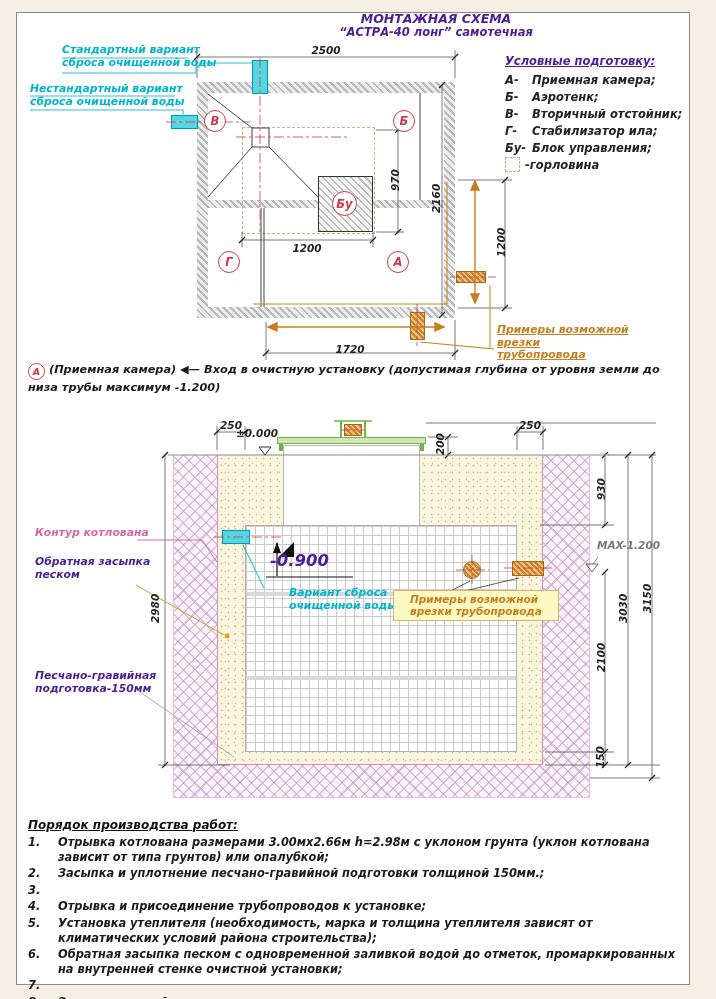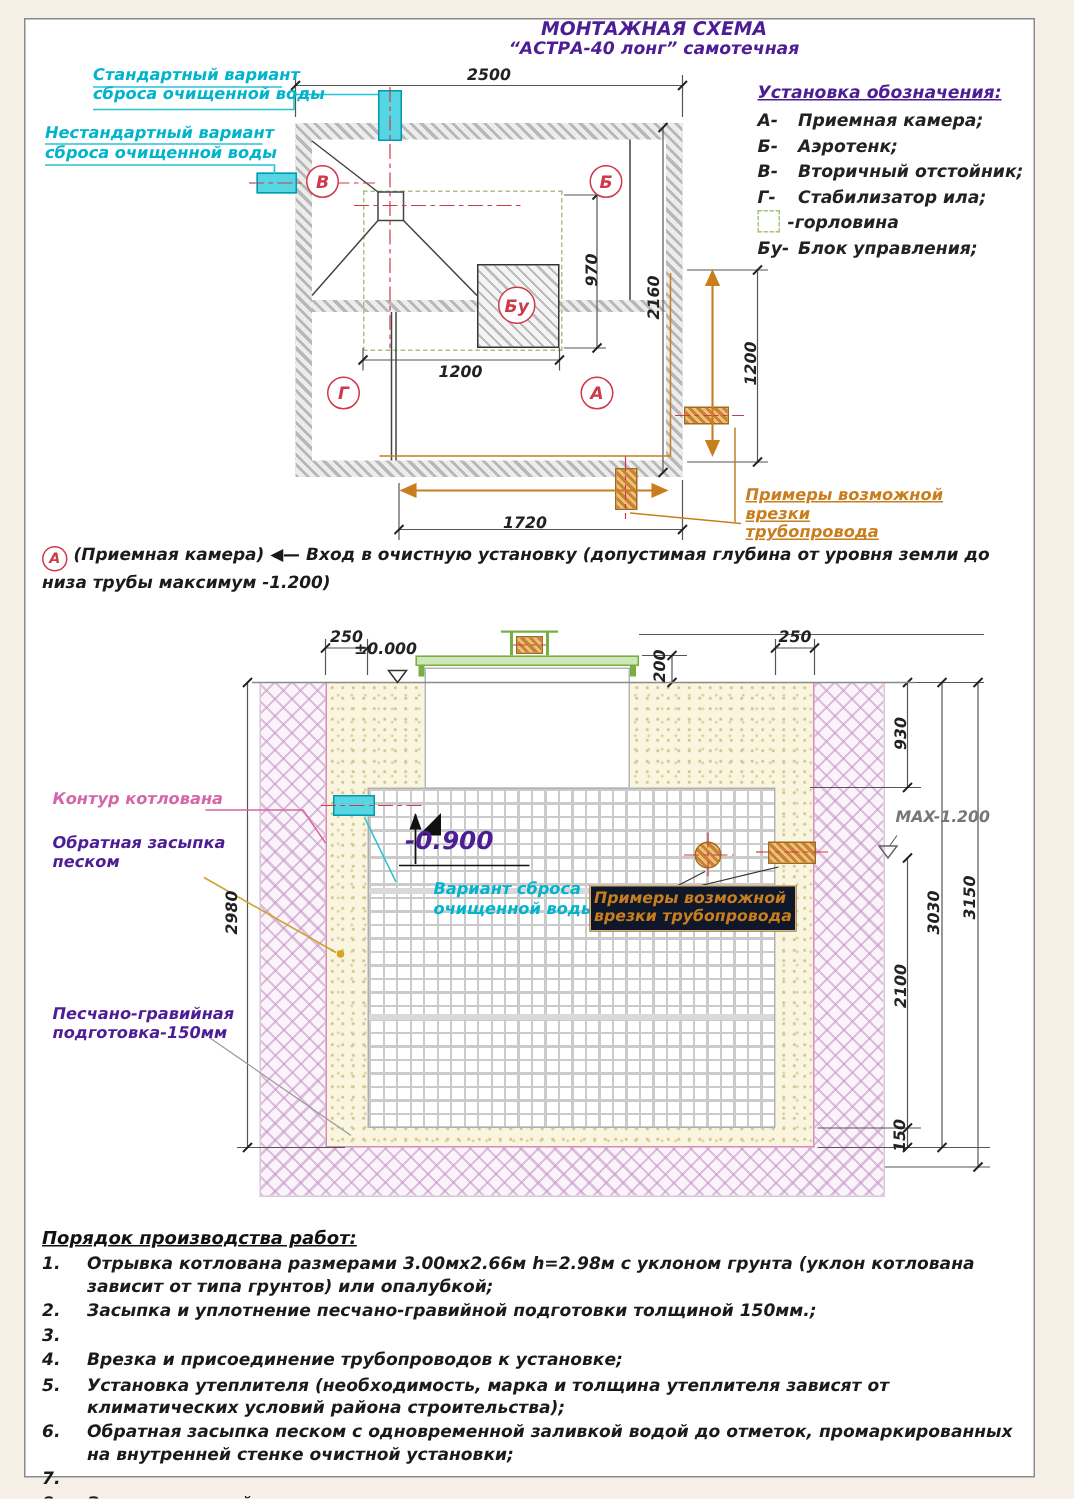--- a/index.html
+++ b/index.html
@@ -64,21 +64,21 @@
   .gsq{display:inline-block;width:13px;height:13px;border:1.5px dashed #a9c47f;
        margin-right:5px;vertical-align:-2px;}
   .legend-row{display:flex;font-size:11.5px;font-style:italic;font-weight:600;
               line-height:17px;color:#222;}
   .legend-key{width:27px;flex:none;}
   .notes p{margin:0 0 3px 0;font-size:11.3px;font-style:italic;font-weight:600;line-height:15px;color:#1a1a1a;}
   .wl-head{font-size:12px;font-style:italic;font-weight:700;text-decoration:underline;margin-bottom:3px;color:#111;}
   .wl-row{display:flex;font-size:11.4px;font-style:italic;font-weight:600;line-height:14.6px;color:#1a1a1a;margin-bottom:2px;}
   .wl-num{width:30px;flex:none;}
   svg.lines{position:absolute;left:0;top:0;pointer-events:none;}
-  .pipelabel-box{border:1px solid #d8b173;background:#0f172a;padding:2px 2px;}
+  .pipelabel-box{border:1px solid #d8b173;background:#fef9c3;padding:2px 16px;}
 </style>
 </head>
 <body>
 
 <div class="sheet"></div>
 
 <div class="wallring hatch">
   <div class="inner"></div>
 </div>
 <div class="midwall hatch"></div>
@@ -244,44 +244,44 @@
   <line x1="277" y1="543" x2="277" y2="576" stroke="#111" stroke-width="1.2"></line>
   <polygon points="273,553 277,542 281,553" fill="#111"></polygon>
   <polygon points="279,557 294,542 294,557" fill="#111"></polygon>
   <line x1="266" y1="577" x2="353" y2="577" stroke="#111" stroke-width="1"></line>
 </svg>
 
 <div class="lbl ctr" style="left:330px;top:12px;width:212px;font-size:12.5px;font-weight:700;">МОНТАЖНАЯ СХЕМА</div>
 <div class="lbl ctr" style="left:320px;top:26px;width:232px;font-size:11.5px;">“АСТРА-40 лонг” самотечная</div>
 
 <div class="abs" style="left:505px;top:55px;width:180px;">
-  <div class="lbl u" style="position:static;font-size:11.5px;margin-bottom:3px;">Установка обозначения:</div>
+  <div class="lbl u" style="position:static;font-size:11.5px;margin-bottom:3px;">Условные подготовку:</div>
   <div class="legend-row">
     <span class="legend-key">А-</span>
     <span>Приемная камера;</span>
     </div>
   <div class="legend-row">
     <span class="legend-key">Б-</span>
     <span>Аэротенк;</span>
     </div>
   <div class="legend-row">
     <span class="legend-key">В-</span>
     <span>Вторичный отстойник;</span>
     </div>
   <div class="legend-row">
     <span class="legend-key">Г-</span>
     <span>Стабилизатор ила;</span>
     </div>
   <div class="legend-row">
+    <span class="legend-key">Бу-</span>
+    <span>Блок управления;</span>
+    </div>
+  <div class="legend-row">
     <span class="gsq"></span>
     <span>-горловина</span>
-    </div>
-  <div class="legend-row">
-    <span class="legend-key">Бу-</span>
-    <span>Блок управления;</span>
     </div>
 </div>
 
 <div class="lbl cyan" style="left:62px;top:44px;font-size:10.8px;">Стандартный вариант
 сброса очищенной воды</div>
 <div class="lbl cyan" style="left:30px;top:83px;font-size:10.8px;">Нестандартный вариант
 сброса очищенной воды</div>
 
 <div class="circ" style="left:204px;top:110px;">В</div>
 <div class="circ" style="left:393px;top:110px;">Б</div>
@@ -334,21 +334,21 @@
     </div>
   <div class="wl-row">
       <span class="wl-num">2.</span>
       <span>Засыпка и уплотнение песчано-гравийной подготовки толщиной 150мм.;</span>
     </div>
   <div class="wl-row">
       <span class="wl-num">3.</span>
     </div>
   <div class="wl-row">
       <span class="wl-num">4.</span>
-      <span>Врезка и присоединение трубопроводов к установке;</span>
+      <span>Отрывка и присоединение трубопроводов к установке;</span>
     </div>
   <div class="wl-row">
       <span class="wl-num">5.</span>
       <span>Установка утеплителя (необходимость, марка и толщина утеплителя зависят от климатических условий района строительства);</span>
     </div>
   <div class="wl-row">
       <span class="wl-num">6.</span>
       <span>Обратная засыпка песком с одновременной заливкой водой до отметок, промаркированных на внутренней стенке очистной установки;</span>
     </div>
   <div class="wl-row">

